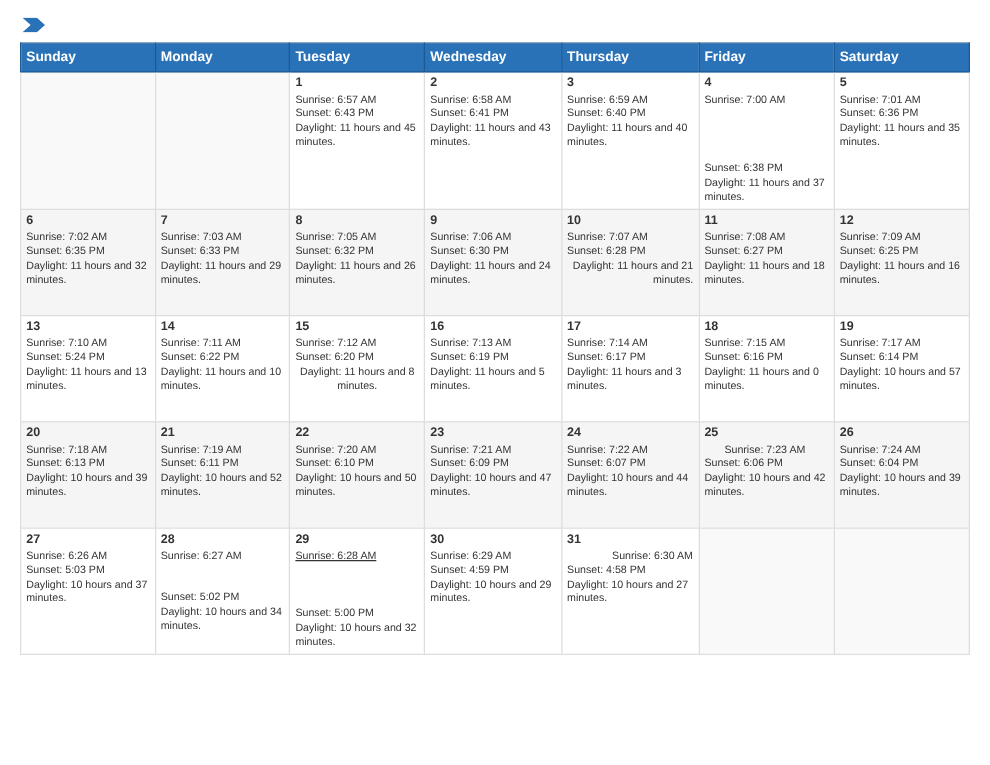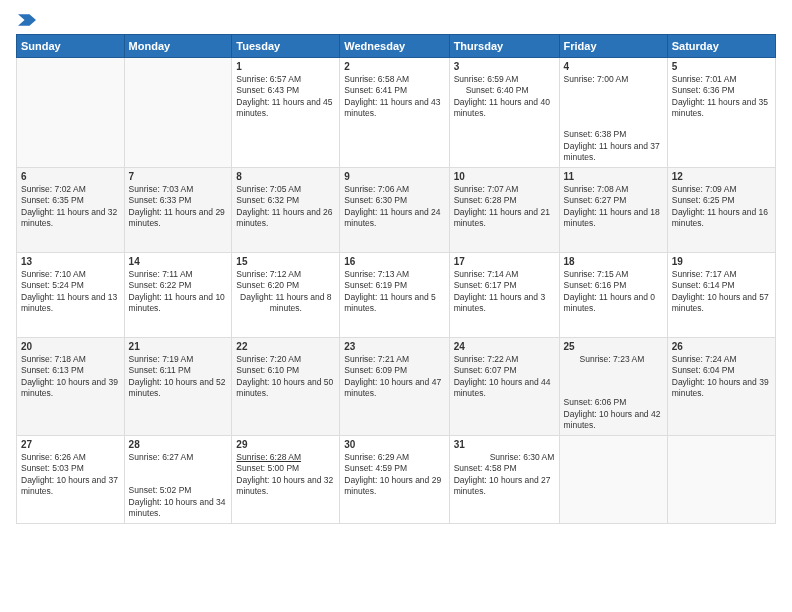--- a/index.html
+++ b/index.html
@@ -136,21 +136,21 @@
           </td>
           <td>
             <span class="day-num">2</span>
             <div style="line-height: 1.35;">Sunrise: 6:58 AM</div>
             <div style="line-height: 1.35;">Sunset: 6:41 PM</div>
             <div style="line-height: 1.35;">Daylight: 11 hours and 43 minutes.</div>
           </td>
           <td>
             <span class="day-num">3</span>
             <div style="line-height: 1.35;">Sunrise: 6:59 AM</div>
-            <div style="line-height: 1.35; margin-left: 12px;">Sunset: 6:40 PM</div>
+            <div style="line-height: 1.35;">Sunset: 6:40 PM</div>
             <div style="line-height: 1.35;">Daylight: 11 hours and 40 minutes.</div>
           </td>
           <td>
             <span class="day-num">4</span>
             <div style="line-height: 1.35;">Sunrise: 7:00 AM</div>
             <div style="line-height: 1.35; margin-top: 44px;">Sunset: 6:38 PM</div>
             <div style="line-height: 1.35;">Daylight: 11 hours and 37 minutes.</div>
           </td>
           <td>
             <span class="day-num">5</span>
@@ -181,21 +181,21 @@
           <td>
             <span class="day-num">9</span>
             <div style="line-height: 1.35;">Sunrise: 7:06 AM</div>
             <div style="line-height: 1.35;">Sunset: 6:30 PM</div>
             <div style="line-height: 1.35;">Daylight: 11 hours and 24 minutes.</div>
           </td>
           <td>
             <span class="day-num">10</span>
             <div style="line-height: 1.35;">Sunrise: 7:07 AM</div>
             <div style="line-height: 1.35;">Sunset: 6:28 PM</div>
-            <div style="line-height: 1.35;">Daylight: 11 hours and 21 minutes.</div>
+            <div style="line-height: 1.35; text-align: right;">Daylight: 11 hours and 21 minutes.</div>
           </td>
           <td>
             <span class="day-num">11</span>
             <div style="line-height: 1.35;">Sunrise: 7:08 AM</div>
             <div style="line-height: 1.35;">Sunset: 6:27 PM</div>
             <div style="line-height: 1.35;">Daylight: 11 hours and 18 minutes.</div>
           </td>
           <td>
             <span class="day-num">12</span>
             <div style="line-height: 1.35;">Sunrise: 7:09 AM</div>
@@ -274,21 +274,21 @@
           </td>
           <td>
             <span class="day-num">24</span>
             <div style="line-height: 1.35;">Sunrise: 7:22 AM</div>
             <div style="line-height: 1.35;">Sunset: 6:07 PM</div>
             <div style="line-height: 1.35;">Daylight: 10 hours and 44 minutes.</div>
           </td>
           <td>
             <span class="day-num">25</span>
             <div style="line-height: 1.35; margin-left: 16px;">Sunrise: 7:23 AM</div>
-            <div style="line-height: 1.35; margin-top: 32px;">Sunset: 6:06 PM</div>
+            <div style="line-height: 1.35;">Sunset: 6:06 PM</div>
             <div style="line-height: 1.35;">Daylight: 10 hours and 42 minutes.</div>
           </td>
           <td>
             <span class="day-num">26</span>
             <div style="line-height: 1.35;">Sunrise: 7:24 AM</div>
             <div style="line-height: 1.35;">Sunset: 6:04 PM</div>
             <div style="line-height: 1.35;">Daylight: 10 hours and 39 minutes.</div>
           </td>
         </tr>
         <tr>
@@ -300,21 +300,21 @@
           </td>
           <td>
             <span class="day-num">28</span>
             <div style="line-height: 1.35;">Sunrise: 6:27 AM</div>
             <div style="line-height: 1.35; margin-top: 22px;">Sunset: 5:02 PM</div>
             <div style="line-height: 1.35;">Daylight: 10 hours and 34 minutes.</div>
           </td>
           <td>
             <span class="day-num">29</span>
             <div style="line-height: 1.35; text-decoration: underline;">Sunrise: 6:28 AM</div>
-            <div style="line-height: 1.35;">Sunset: 5:00 PM</div>
+            <div style="line-height: 1.35; margin-top: 35px;">Sunset: 5:00 PM</div>
             <div style="line-height: 1.35;">Daylight: 10 hours and 32 minutes.</div>
           </td>
           <td>
             <span class="day-num">30</span>
             <div style="line-height: 1.35;">Sunrise: 6:29 AM</div>
             <div style="line-height: 1.35;">Sunset: 4:59 PM</div>
             <div style="line-height: 1.35;">Daylight: 10 hours and 29 minutes.</div>
           </td>
           <td>
             <span class="day-num">31</span>

